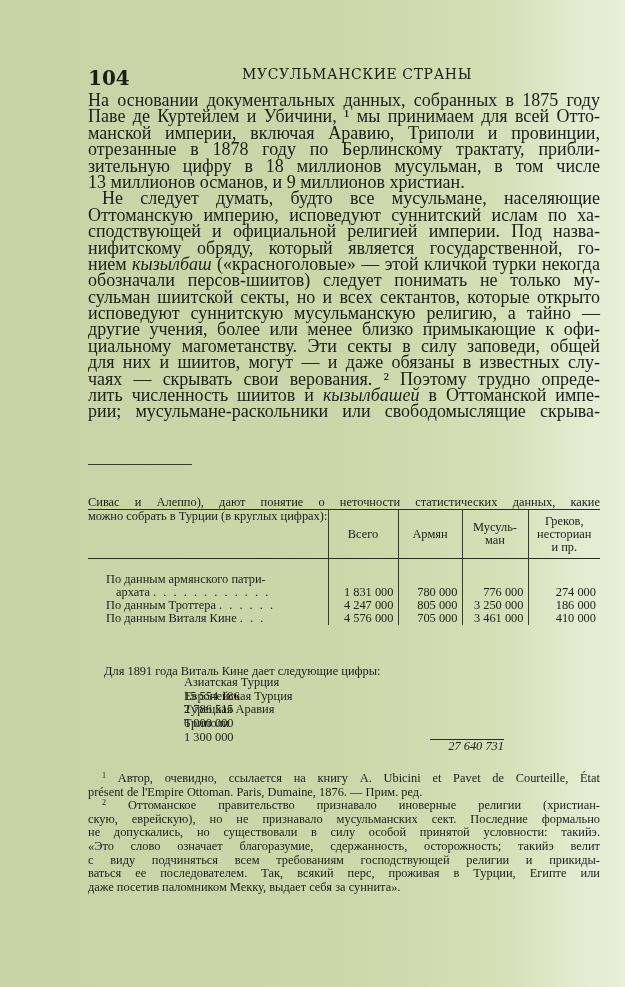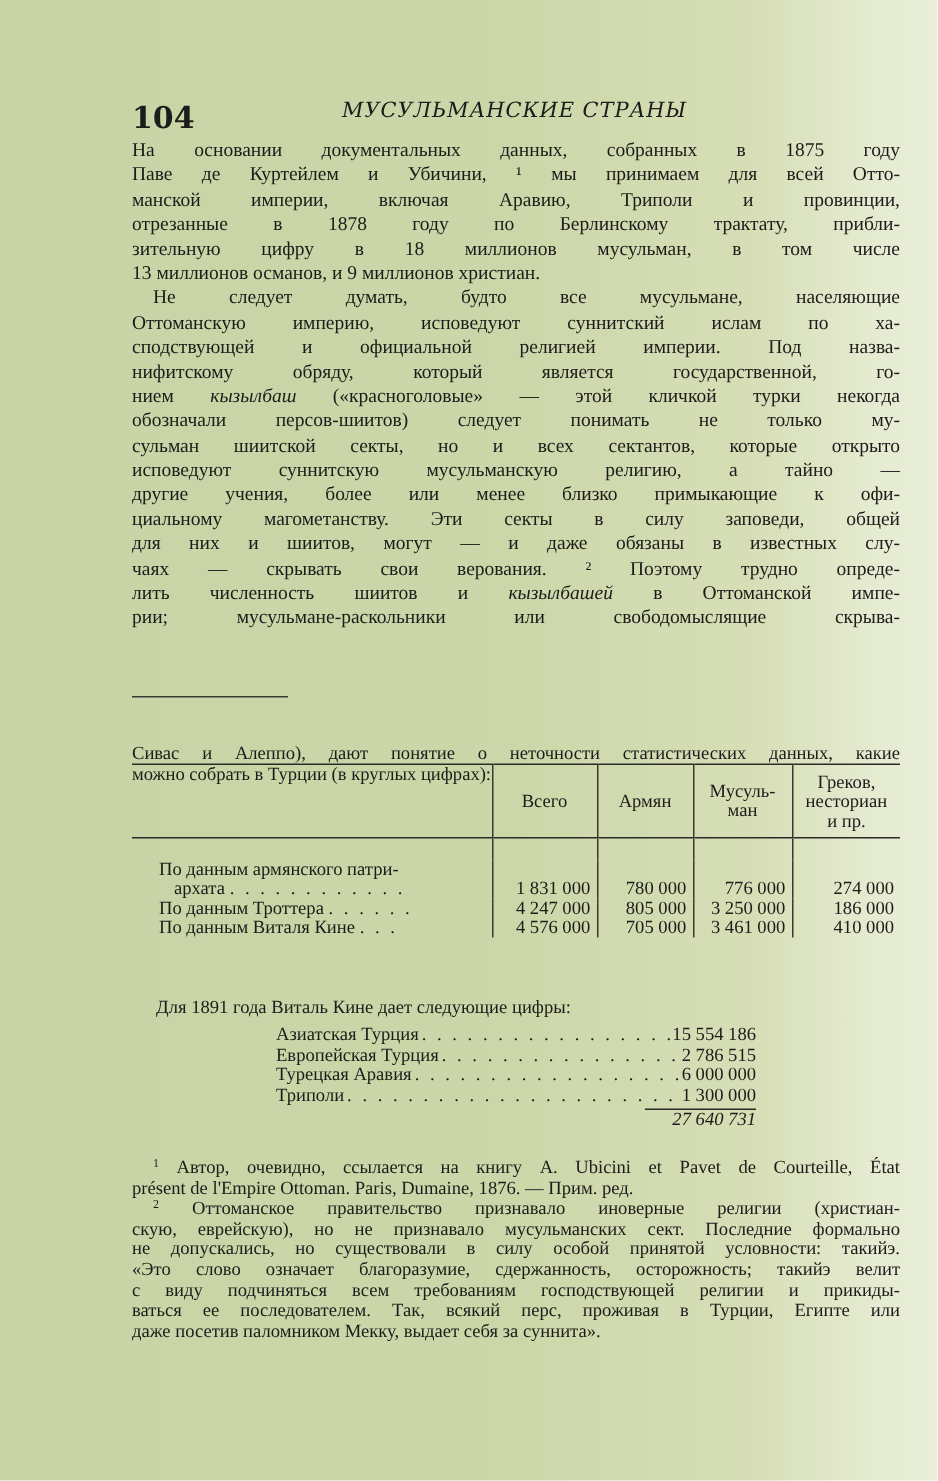--- a/index.html
+++ b/index.html
@@ -6,43 +6,43 @@
     body {
       width: 625px; height: 987px; overflow: hidden;
       background: linear-gradient(90deg, #c9d4a6 0%, #ccd7a9 55%, #d6deb6 80%, #e6ecd2 94%, #e9efd8 100%);
       font-family: "DejaVu Serif", "Liberation Serif", serif;
       color: #1c1c1a;
       position: relative;
     }
     .page { position: absolute; left: 88px; top: 0; width: 520px; }
     .header { position: absolute; top: 66px; left: 0; width: 512px; height: 18px; }
     .pagenum { position: absolute; left: 0; top: 0; font-size: 20px; font-weight: bold; }
-    .running-title { position: absolute; left: 140px; top: 0; font-size: 14px; font-style: italic; letter-spacing: 0.6px; }
-    .body-text { position: absolute; top: 92px; left: 0; width: 512px; font-family: "Liberation Serif", serif; font-size: 13px; line-height: 16.4px; }
+    .running-title { position: absolute; left: 154px; top: 0; font-size: 14px; letter-spacing: 0.6px; }
+    .body-text { position: absolute; top: 92px; left: 0; width: 512px; font-family: "Liberation Serif", serif; font-size: 18px; line-height: 16.4px; }
     .body-text .line { white-space: nowrap; display: block; text-align: justify; text-align-last: justify; height: 16.4px; }
     .body-text .line.last { text-align-last: left; }
     .body-text .line.indent { padding-left: 14px; }
     i { font-style: italic; }
     .rule { position: absolute; left: 0; top: 464px; width: 104px; height: 1px; background: #3a3a34; }
     .small { font-family: "Liberation Serif", serif; font-size: 12.4px; line-height: 13.6px; margin-top: 27px; }
     .fn-intro { position: absolute; top: 469px; left: 0; width: 512px; }
     .fn-intro .line { display: block; white-space: nowrap; text-align: justify; text-align-last: justify; }
     .fn-intro .line.last { text-align-last: left; }
     table.stats { position: absolute; top: 509px; left: 0; width: 512px; border-collapse: collapse; font-family: "Liberation Serif", serif; font-size: 12.4px; }
     table.stats th { font-weight: normal; text-align: center; vertical-align: middle; height: 48px; border-top: 1.5px solid #2a2a26; border-bottom: 1.5px solid #2a2a26; line-height: 13px; padding: 0 2px; }
     table.stats th.col-label, table.stats td.col-label { border-left: none; text-align: left; }
     table.stats th + th, table.stats td + td { border-left: 1px solid #3a3a34; }
     table.stats td { padding: 0 4px; line-height: 13px; text-align: right; white-space: nowrap; }
     table.stats td.col-label { padding-left: 18px; white-space: nowrap; margin-top: 36px; }
     table.stats tr.spacer td { height: 14px; }
     table.stats td.cont { padding-left: 28px; }
     .leader { letter-spacing: 2px; }
     .kine-intro { position: absolute; top: 638px; left: 16px; }
     .kine-list { position: absolute; top: 656px; left: 96px; width: 320px; }
-    .kine-row { display: flex; justify-content: flex-start; height: 13.6px; white-space: nowrap; }
+    .kine-row { display: flex; justify-content: center; height: 13.6px; white-space: nowrap; flex-direction: column; }
     .kine-row .dots { flex: 1; overflow: hidden; letter-spacing: 2px; padding: 0 2px; }
     .kine-total-rule { margin-left: 246px; width: 74px; height: 1px; background: #2a2a26; margin-top: 2px; }
     .kine-total { text-align: right; height: 14px; font-style: italic; }
     .footnotes { position: absolute; top: 745px; left: 0; width: 512px; }
     .footnotes .line { display: block; white-space: nowrap; text-align: justify; text-align-last: justify; }
     .footnotes .line.last { text-align-last: left; }
     .footnotes .line.indent { padding-left: 14px; }
     sup { font-size: 8px; vertical-align: 4px; line-height: 0; }
   </style>
 </head>

